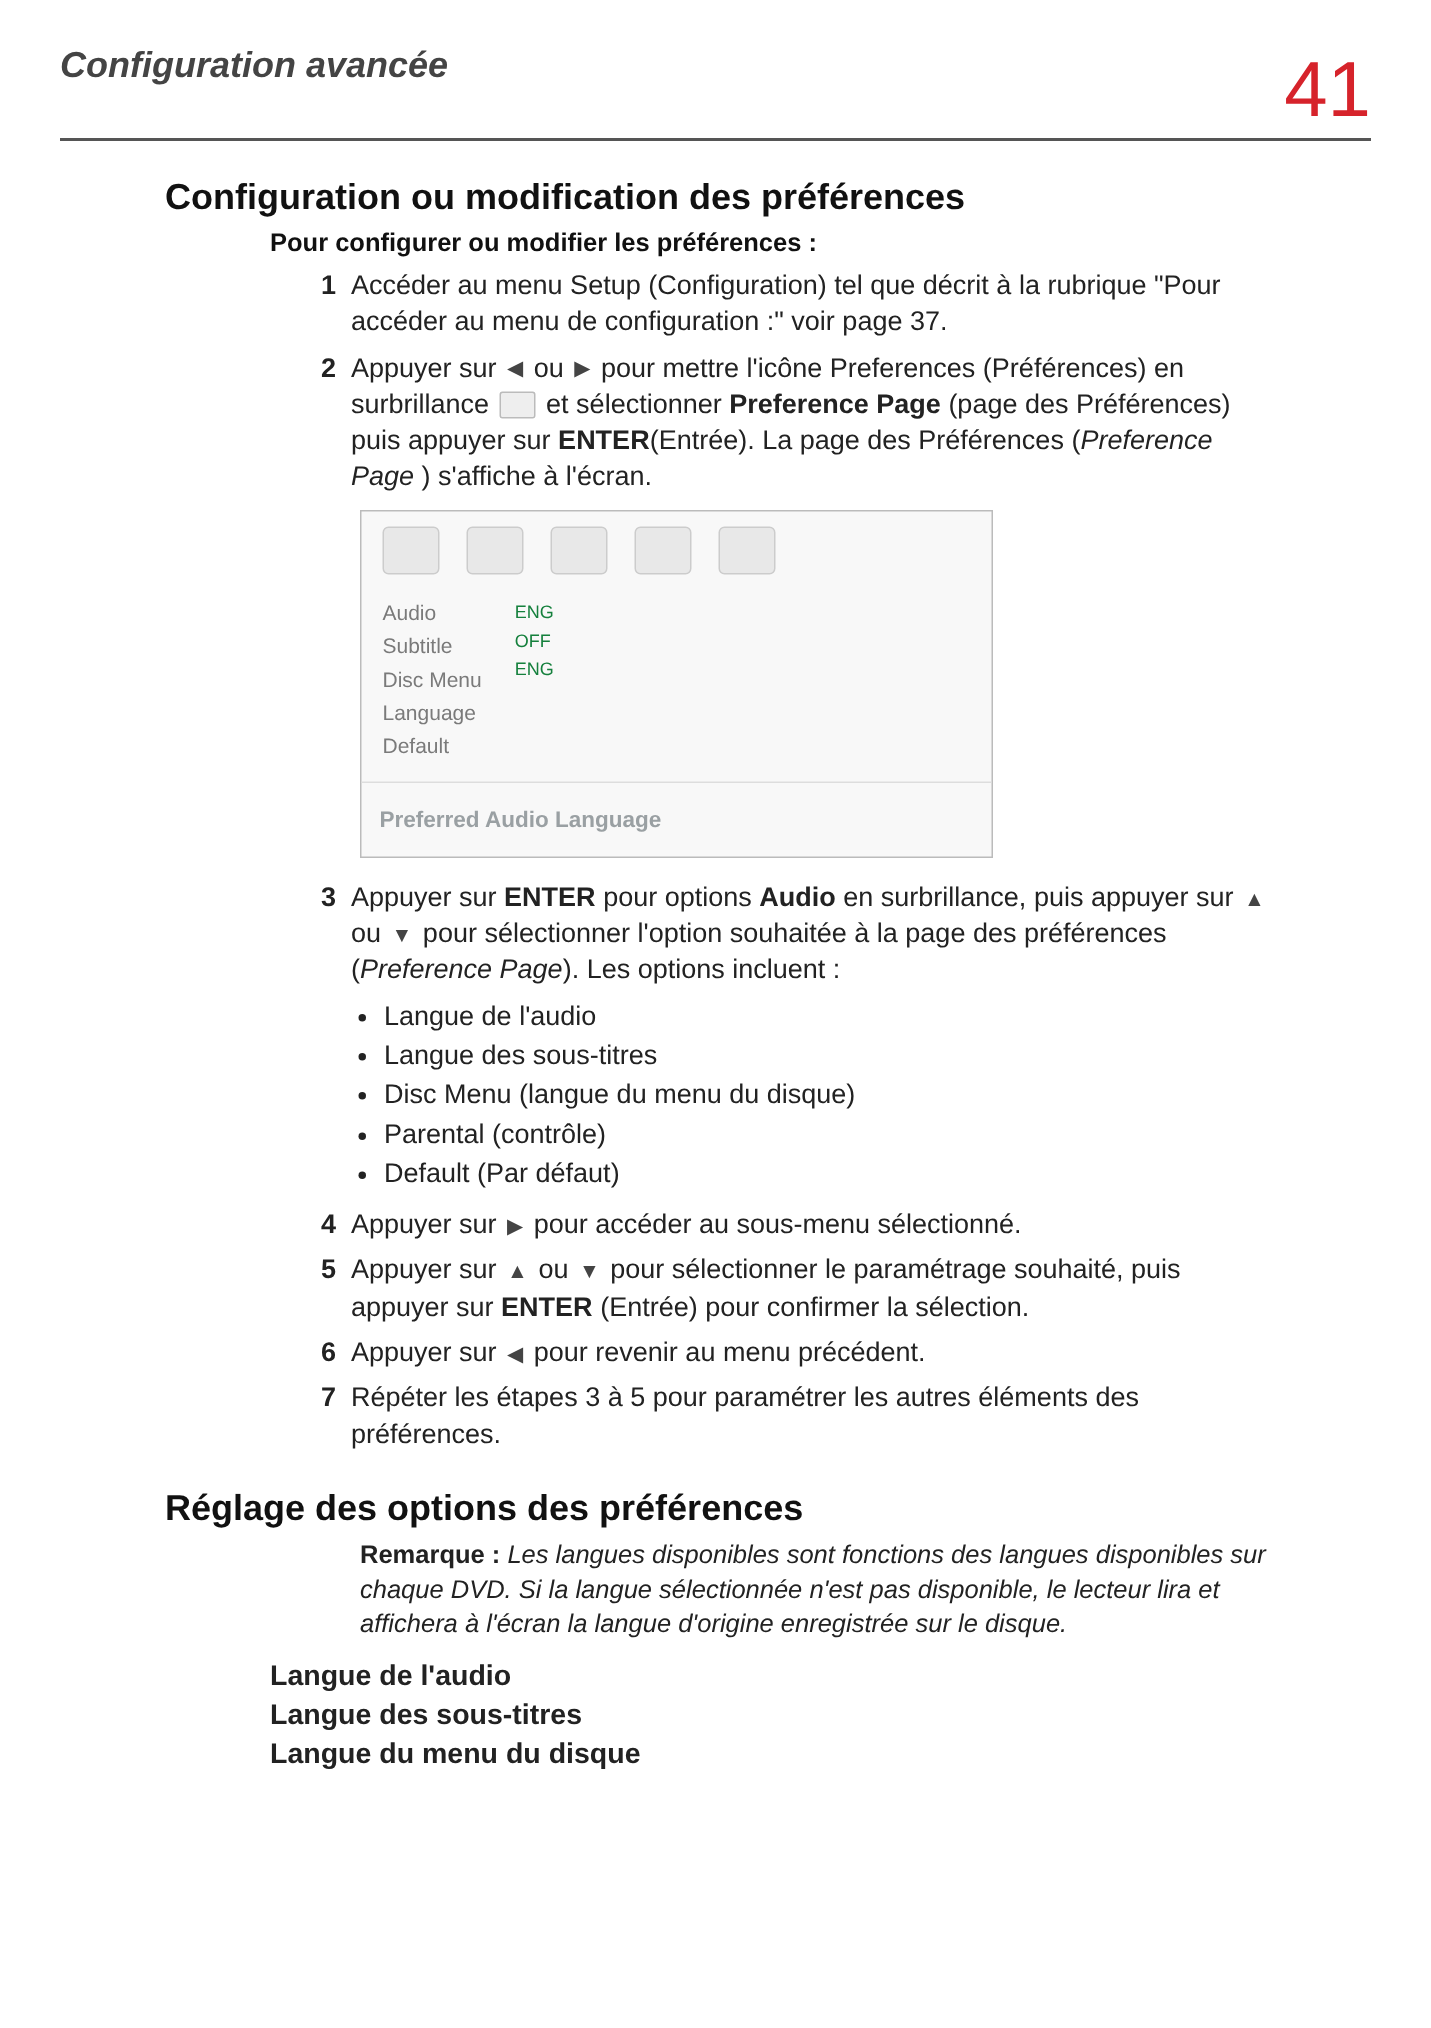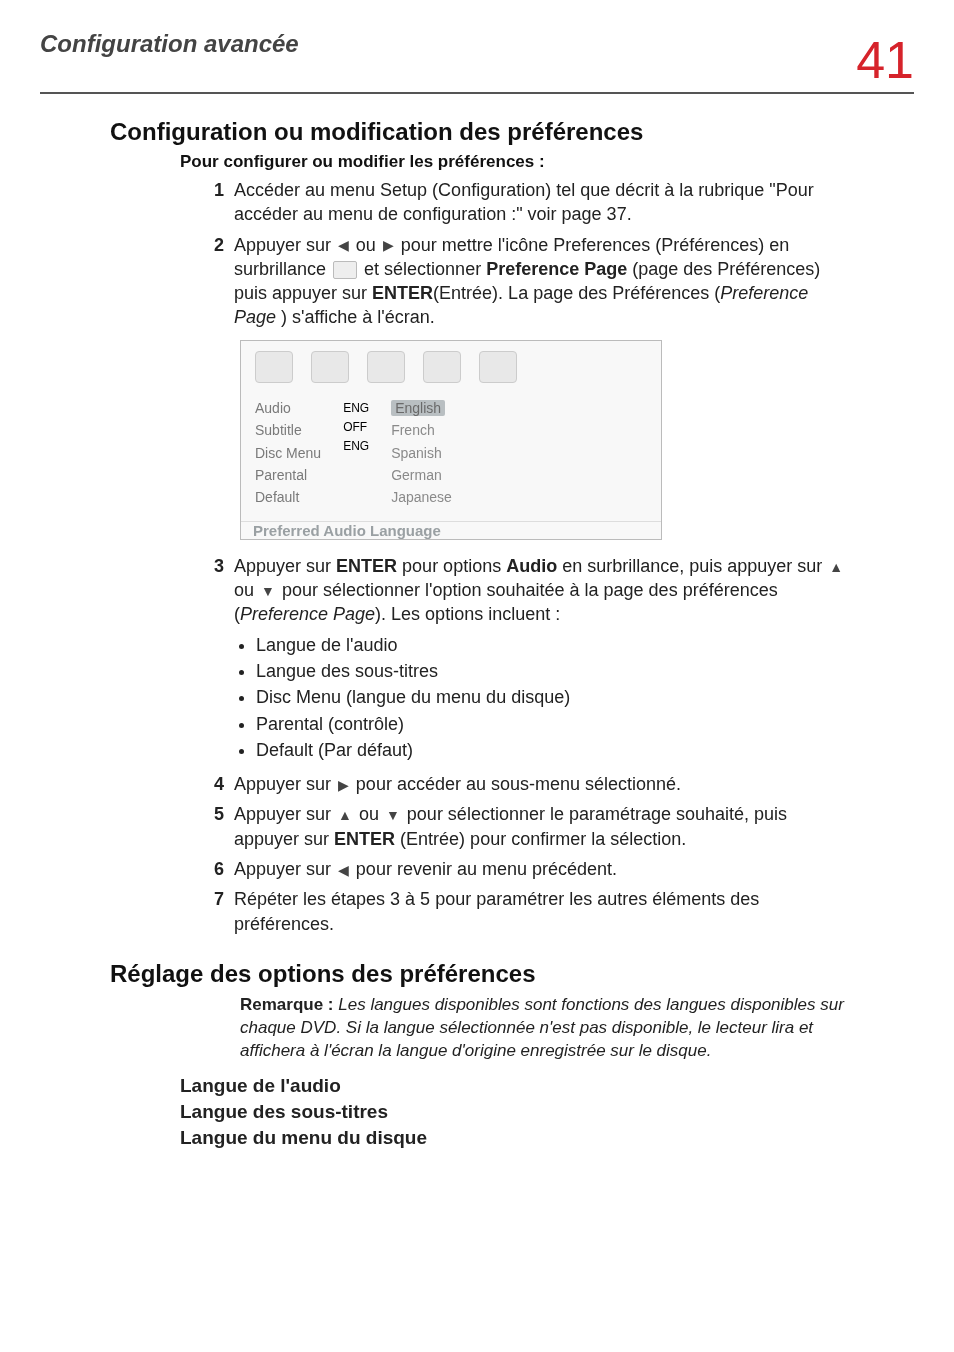--- a/index.html
+++ b/index.html
@@ -116,31 +116,31 @@
   .shot-body {
     display: flex;
     padding: 8px 14px 12px 14px;
     font-size: 14px;
     line-height: 1.6;
   }
   .shot-col {
     padding-right: 22px;
   }
   .shot-col.labels { color: #7a7a7a; }
-  .shot-col.codes { color: #000000; text-transform: uppercase; font-size: 12px; padding-top: 2px;}
+  .shot-col.codes { color: #15803d; text-transform: uppercase; font-size: 12px; padding-top: 2px;}
   .shot-col.values { color: #8a8a8a; }
   .shot-col .hl {
     background: #b9bfc2;
     color: #6a6a6a;
     padding: 0 4px;
     border-radius: 2px;
   }
   .shot-footer {
     border-top: 1px solid #ddd;
-    padding: 0 12px;
+    padding: 16px 12px;
     color: #9aa0a3;
     font-weight: 700;
     font-size: 15px;
   }
   .sub-bullets {
     list-style: disc;
     margin: 6px 0 4px 22px;
     padding: 0;
   }
   .sub-bullets li {
@@ -210,36 +210,29 @@
       <span></span>
       <span></span>
       <span></span>
       <span></span>
     </div>
     <div class="shot-body">
       <div class="shot-col labels">
         <div>Audio</div>
         <div>Subtitle</div>
         <div>Disc  Menu</div>
-        <div>Parental</div>
+        <div>Language</div>
         <div>Default</div>
       </div>
       <div class="shot-col codes">
         <div>ENG</div>
         <div>Off</div>
         <div>ENG</div>
         <div></div>
         <div></div>
-      </div>
-      <div class="shot-col values">
-        <div><span class="hl">English</span></div>
-        <div>French</div>
-        <div>Spanish</div>
-        <div>German</div>
-        <div>Japanese</div>
       </div>
     </div>
     <div class="shot-footer">Preferred Audio Language</div>
   </div>
 
   <ol class="steps">
     <li>
       <span class="step-marker">3</span>
       <span class="step-body">
         <span>Appuyer sur </span>

